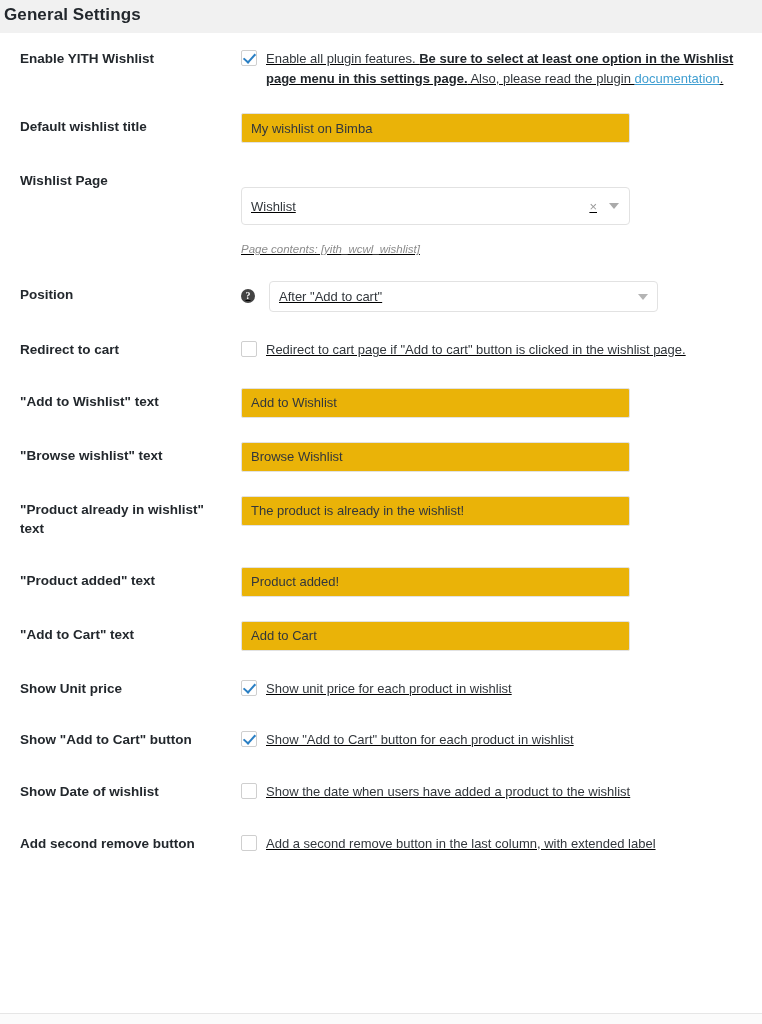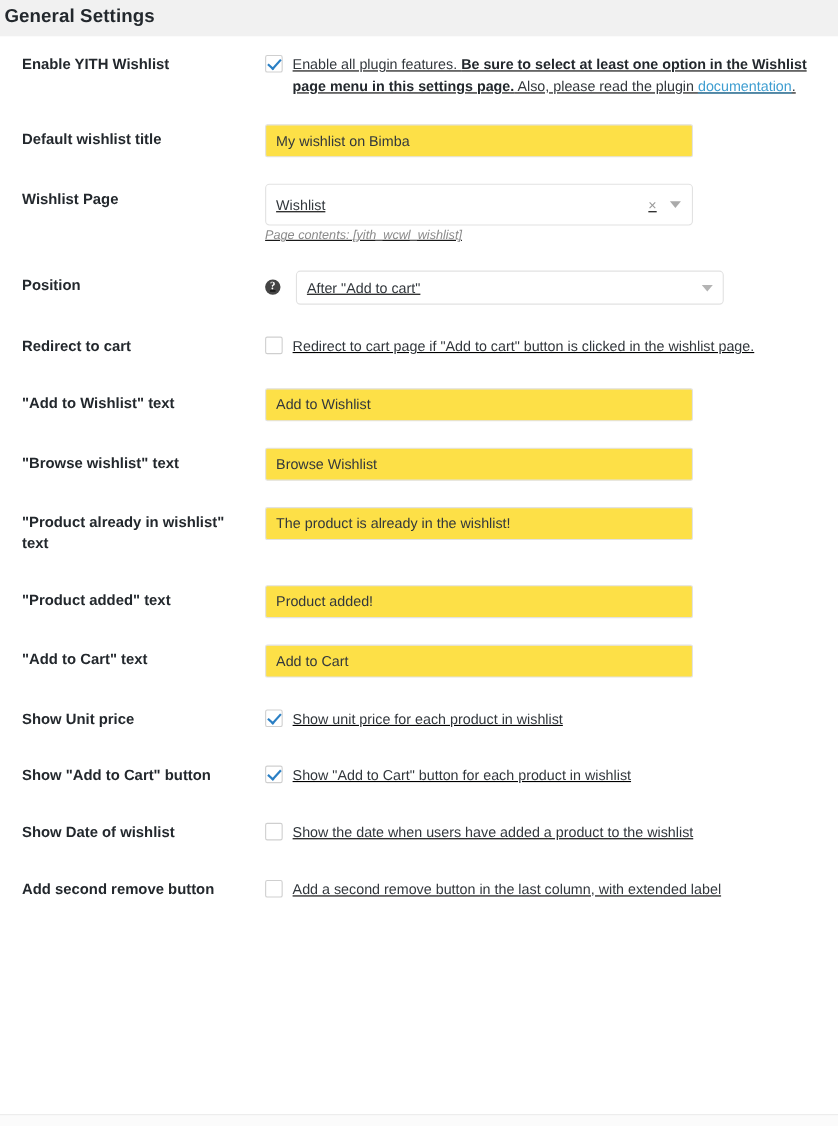--- a/index.html
+++ b/index.html
@@ -62,21 +62,21 @@
     padding: 12px 20px 12px 0;
     vertical-align: top;
     text-decoration: underline;
   }
 
   
   .text-input {
     width: 389px;
     height: 30px;
     border: 1px solid #e2e2e2;
-    background: #fde047;
+    background: #eab308;
     border-radius: 2px;
     padding: 0 9px;
     font-family: "Liberation Sans", sans-serif;
     font-size: 13px;
     color: #32373c;
     outline: none;
     box-shadow: 0 0 0 0 transparent;
   }
 
   
@@ -86,20 +86,21 @@
     height: 31px;
     border: 1px solid #e2e2e2;
     border-radius: 4px;
     background: #fff;
     display: flex;
     align-items: center;
     padding: 18px 9px;
     font-size: 13px;
     color: #32373c;
     cursor: pointer;
+    margin-top: 20px;
   }
   .select2 .s2-label { flex: 1; line-height: 1; }
   .select2 .s2-clear {
     color: #999;
     font-size: 13px;
     line-height: 1;
     margin-right: 10px;
     padding: 0 2px;
     cursor: pointer;
   }
@@ -192,21 +193,21 @@
   .cb-text a {
     color: #3f9ed1;
     text-decoration: underline;
   }
 
   
   .field-desc {
     font-size: 11.5px;
     font-style: italic;
     color: #8b8b8b;
-    margin-top: 2px;
+    margin-top: 17px;
     line-height: 1.3;
   }
 
   
   .bottom-rule {
     position: absolute;
     left: 0;
     right: 0;
     bottom: 10px;
     height: 1px;

